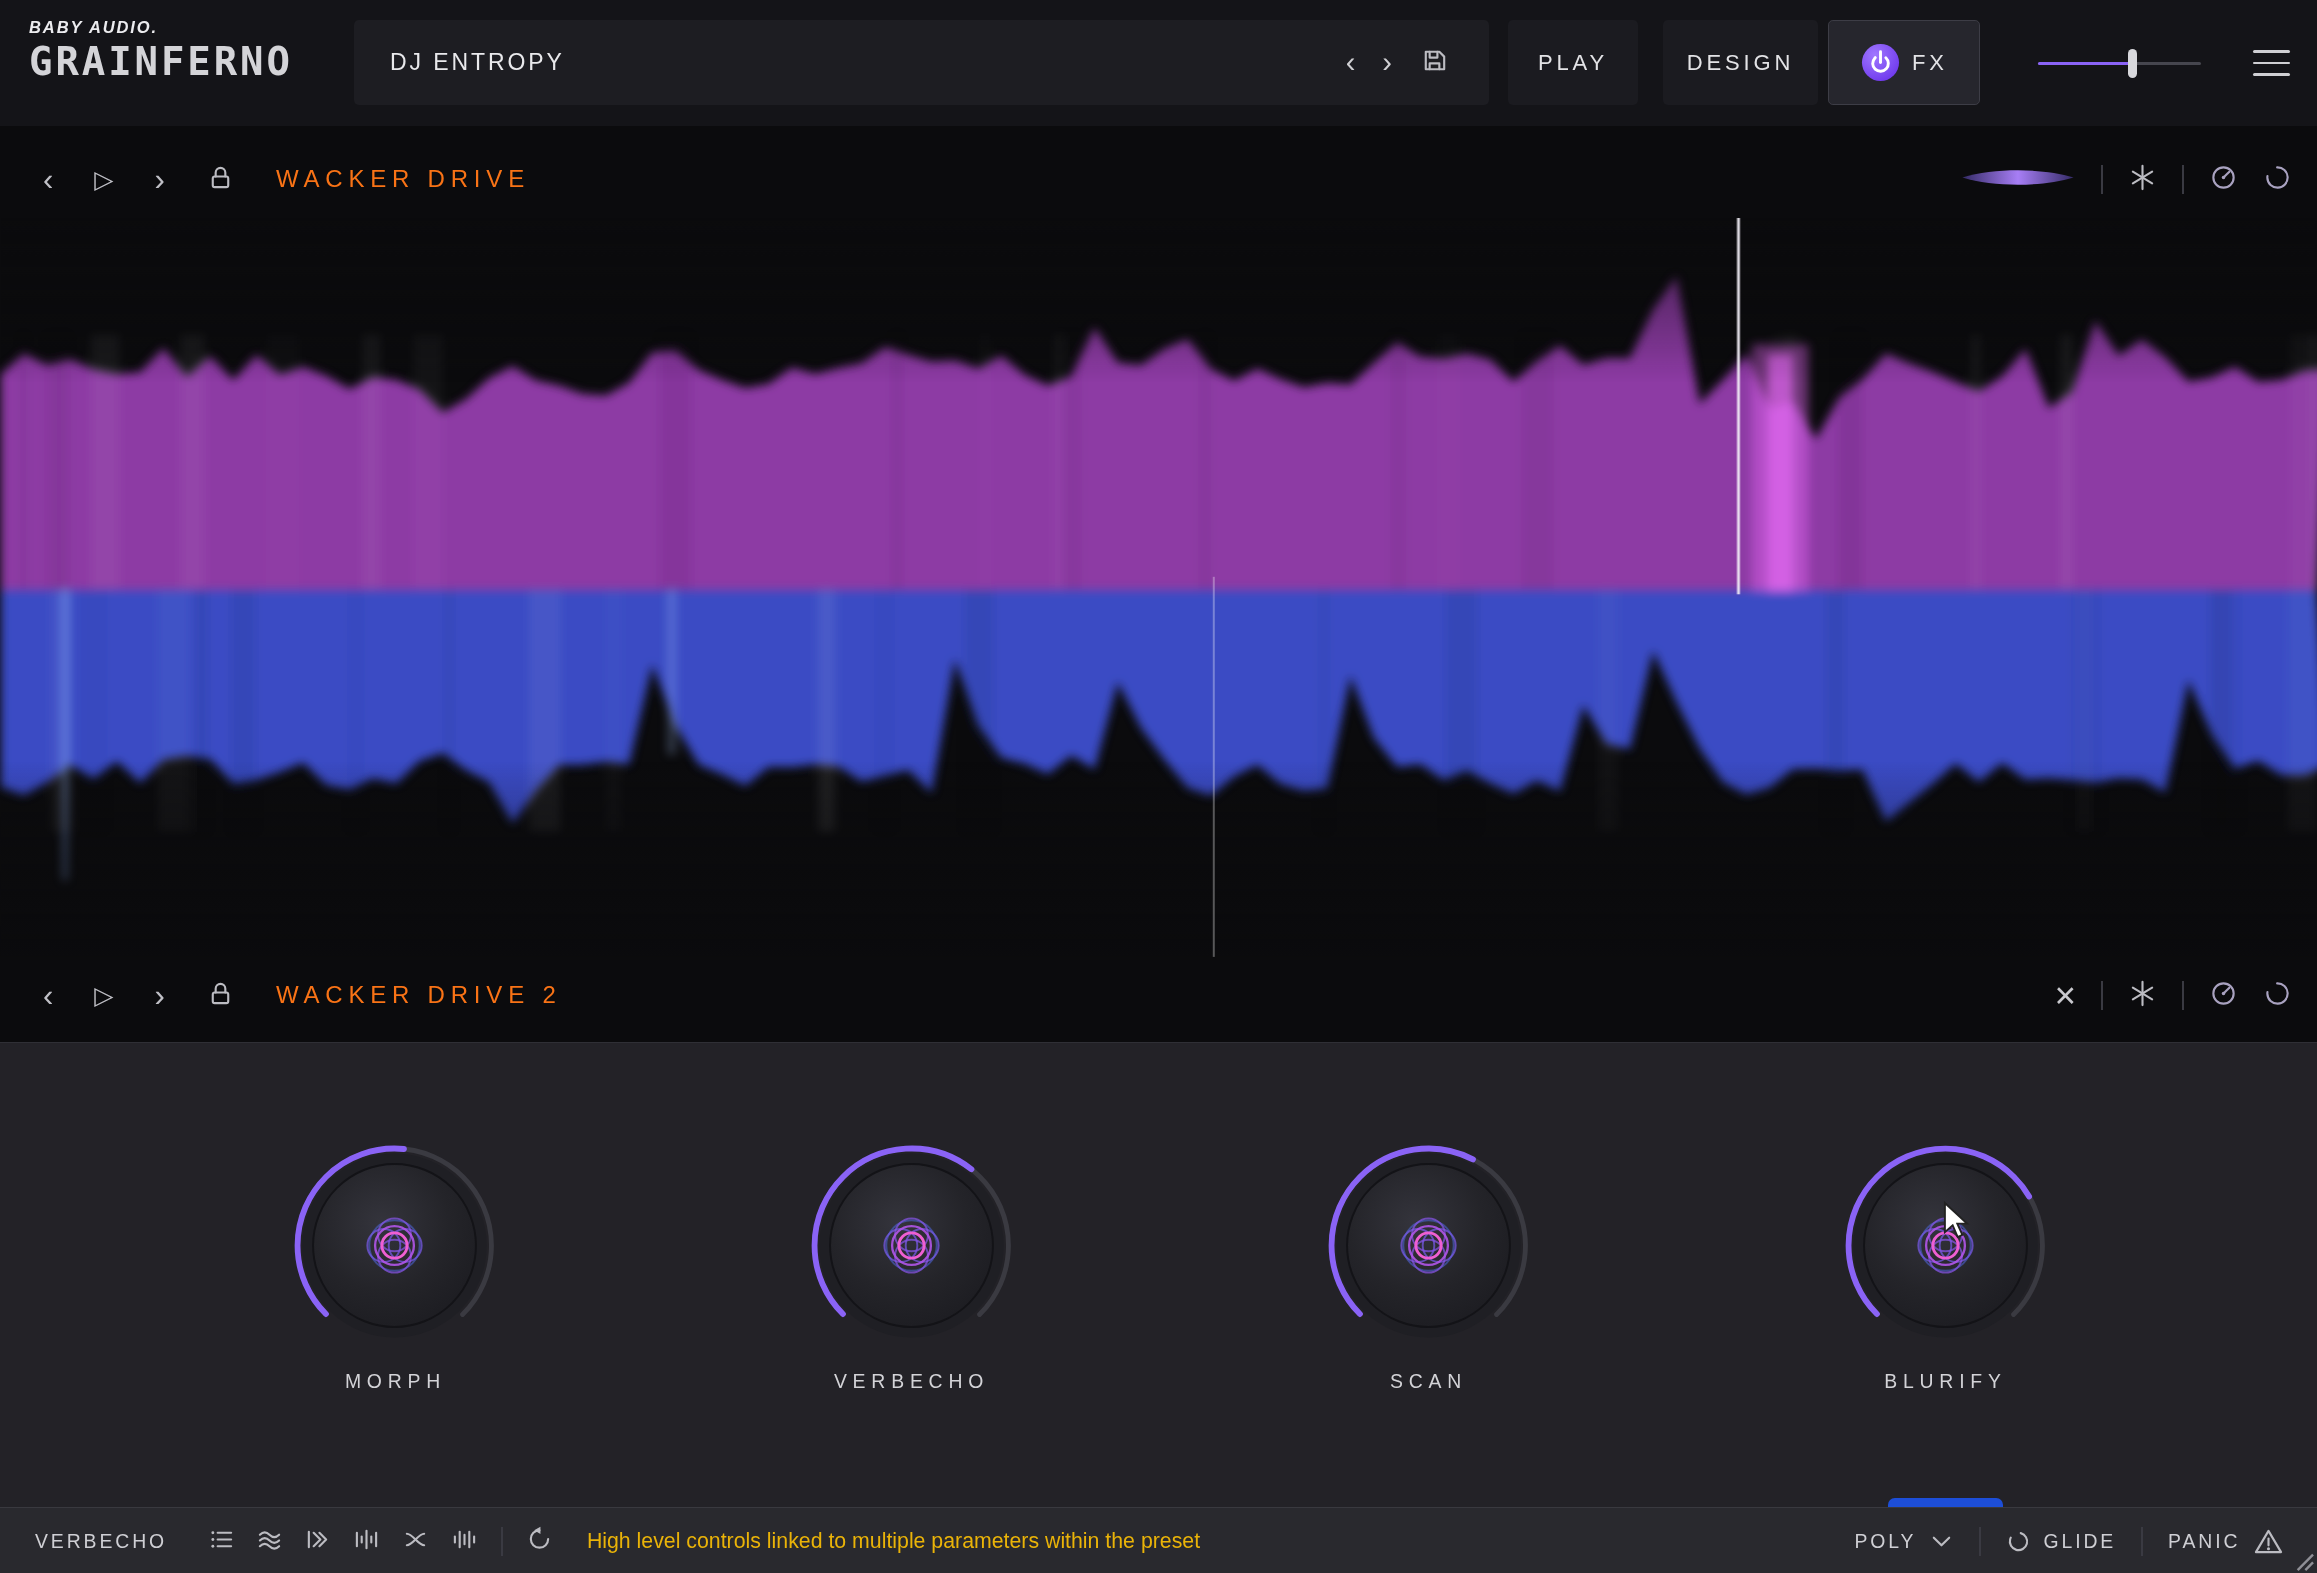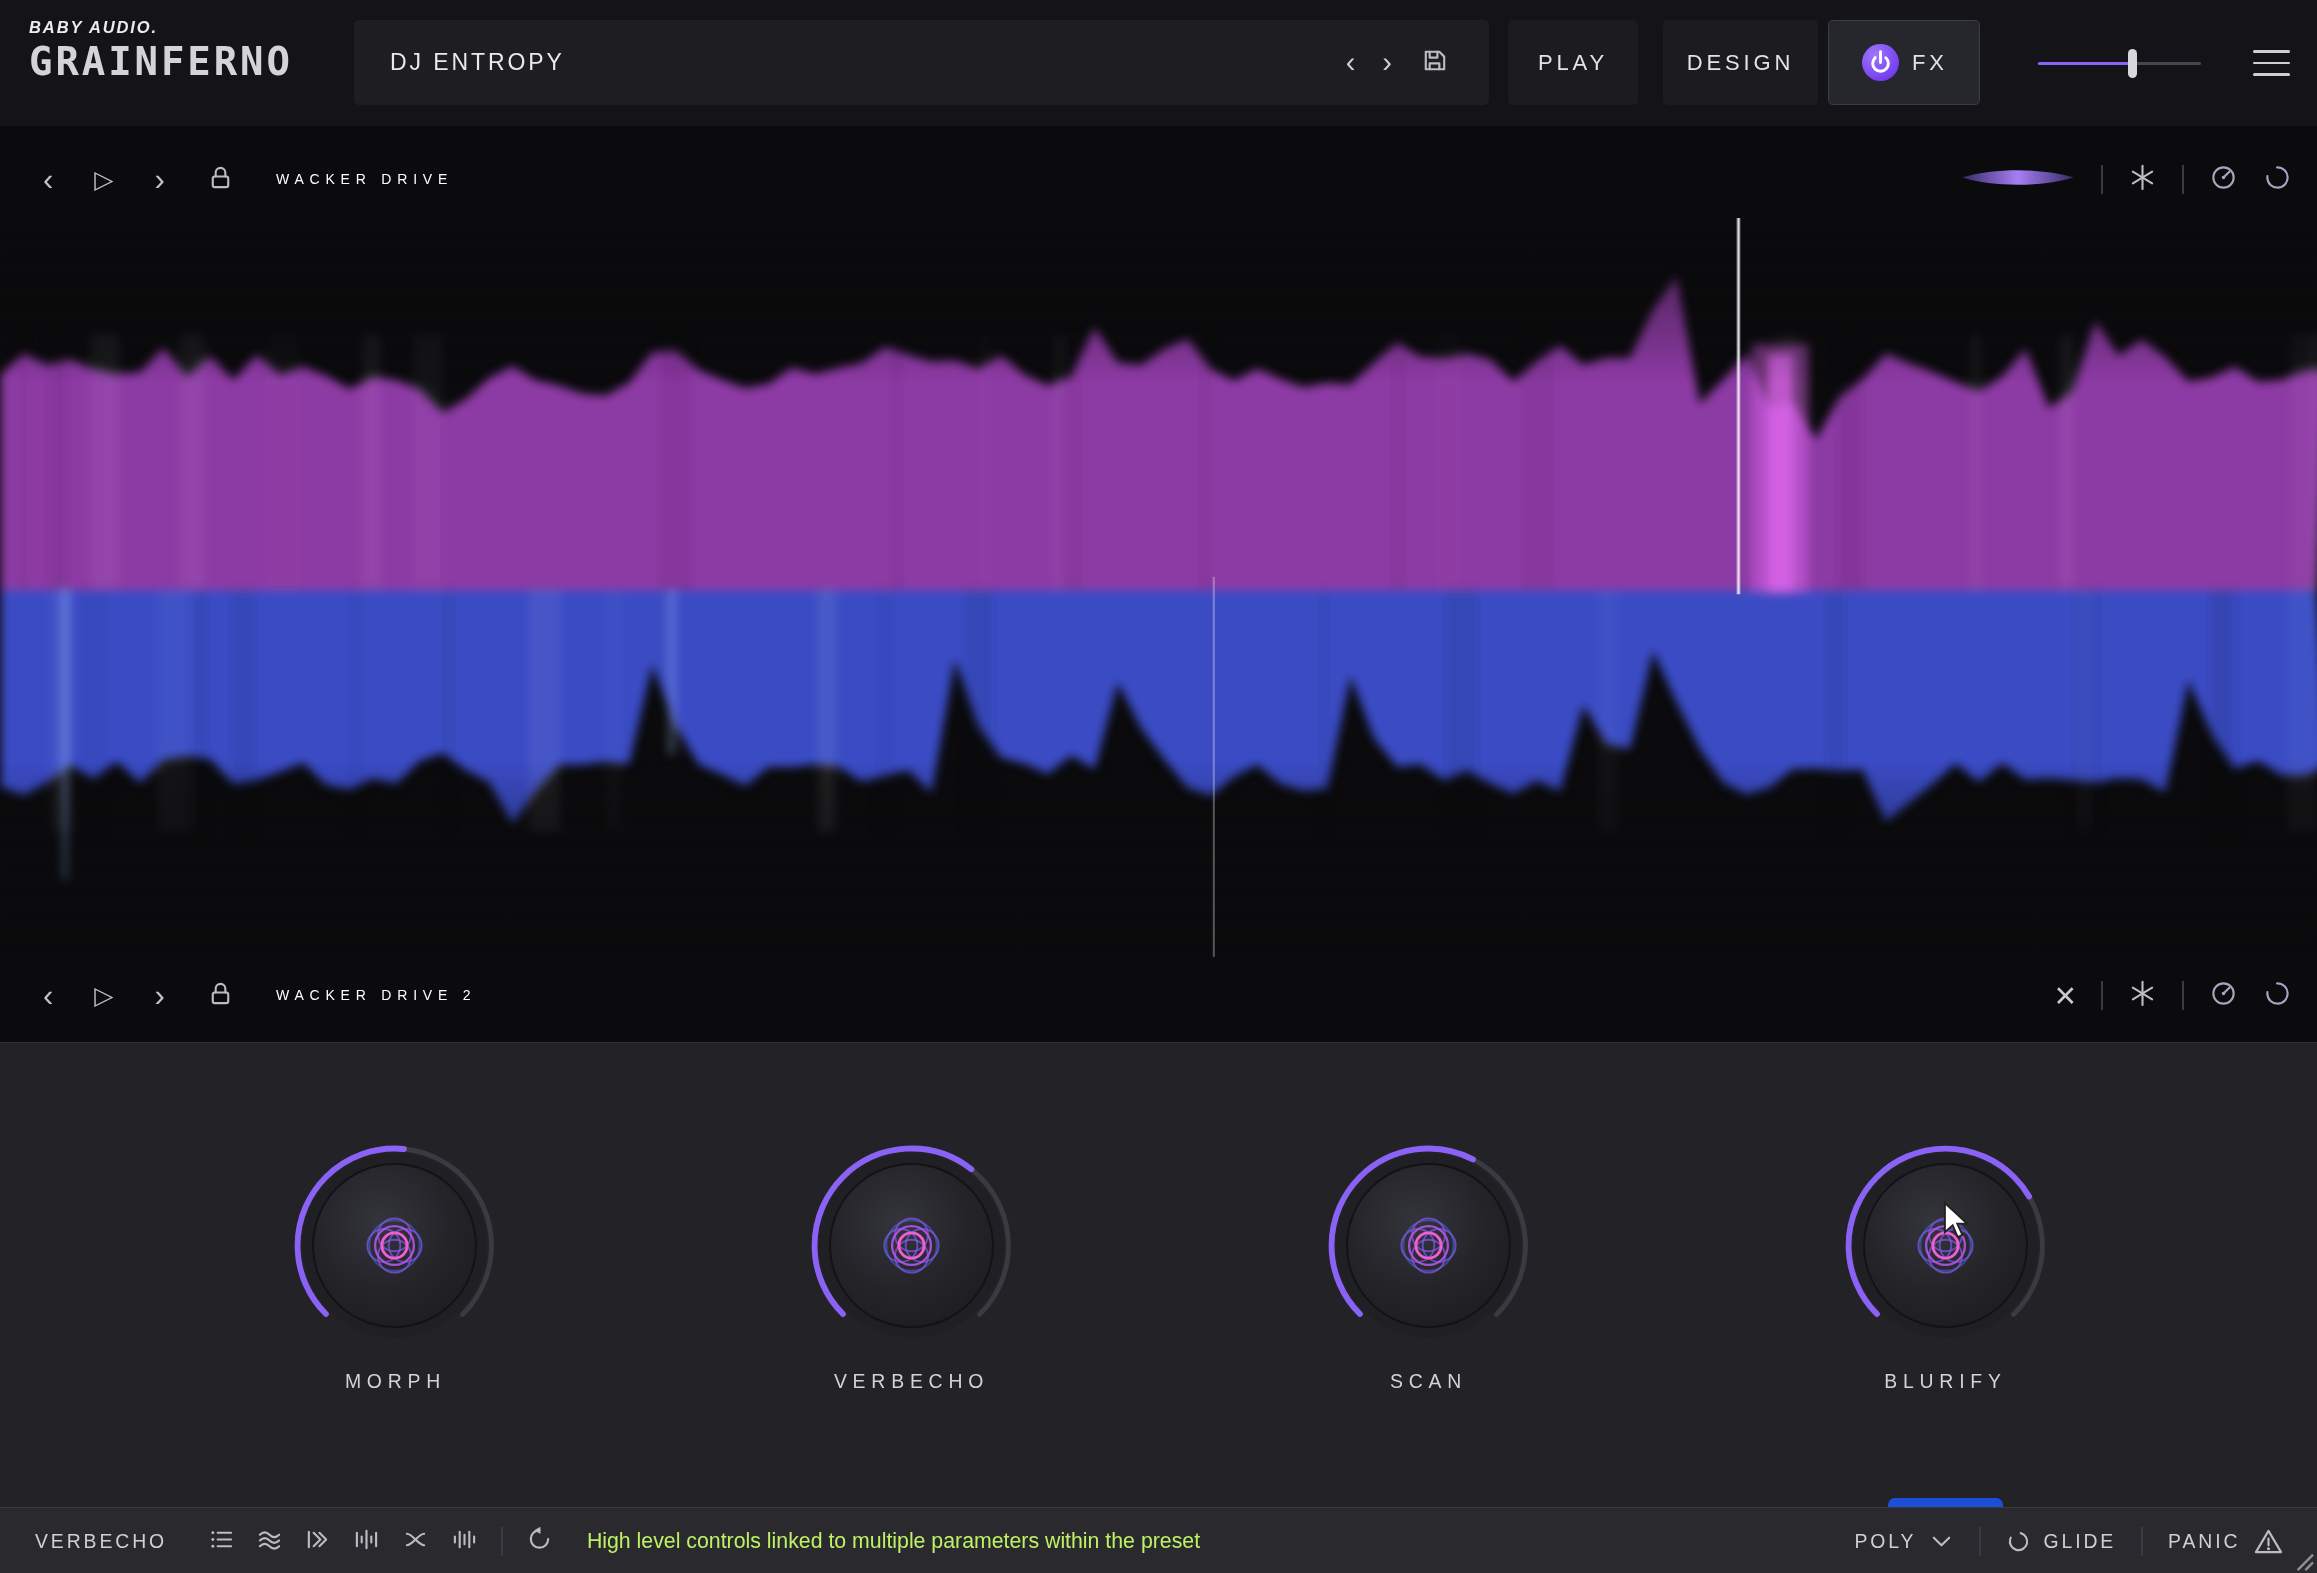--- a/index.html
+++ b/index.html
@@ -29,21 +29,21 @@
   .hamburger span{display:block;height:2.9px;background:#cfcfd3;border-radius:1.9px}
 
   
   .hdr-row{position:absolute;left:0;width:100%;height:70px;display:flex;align-items:center;
            padding:0 25px 0 43px}
   .hdr-left{display:flex;align-items:center;gap:41px}
   .hdr-right{margin-left:auto;display:flex;align-items:center;gap:25px}
   .hdr-chev{font-size:31px;color:#c0c0c6;line-height:1}
   .hdr-play{font-size:25px;color:#c0c0c6;line-height:1}
   .hdr-close{font-size:37px;color:#c9c9ce;line-height:1}
-  .hdr-label{font-size:14px;letter-spacing:5.8px;color:#ffffff}
+  .hdr-label{font-size:24px;letter-spacing:5.8px;color:#f97316}
   .vdiv{width:1.9px;height:29px;background:#3a3a42}
   .istroke{stroke:#bcbcc2;fill:none;stroke-width:2.2;stroke-linecap:round;stroke-linejoin:round}
   .istroke-lav{stroke:#a9a2c0;fill:none;stroke-width:2.2;stroke-linecap:round;stroke-linejoin:round}
 
   
   .panel{position:absolute;left:0;top:1042px;width:100%;height:465px;background:#232227;
          border-top:1px solid #2f2f35}
   .knob{position:absolute;width:223px;height:223px}
   .arc-track{fill:none;stroke:#3a3a41;stroke-width:5;stroke-linecap:round;stroke-dasharray:471.2 628.3}
   .arc-value{fill:none;stroke:var(--accent);stroke-width:6;stroke-linecap:round}
@@ -52,21 +52,21 @@
   .readout{position:absolute;top:1498px;width:115px;height:45px;background:#1d4ed8;border-radius:6.8px;
            display:flex;align-items:center;justify-content:center;font-size:13px;color:#eceaef;letter-spacing:1px}
 
   
   .footer{position:absolute;left:0;top:1507px;width:100%;height:67px;background:#29292e;
           border-top:1px solid #39393f}
   .f-left{position:absolute;left:35px;top:0;height:100%;display:flex;align-items:center;gap:23px}
   .f-icons{display:flex;align-items:center;gap:23px;margin-left:19.4px}
   .f-right{position:absolute;right:33px;top:0;height:100%;display:flex;align-items:center;gap:25px}
   .f-label{font-size:19.4px;letter-spacing:2.9px;color:#cfcfd4}
-  .f-status{font-size:21.3px;color:#bef264;margin-left:11.6px}
+  .f-status{font-size:21.3px;color:#eab308;margin-left:11.6px}
   .f-group{display:flex;align-items:center;gap:12.6px}
   .grip{position:absolute;right:2.9px;bottom:2.9px}
 </style>
 </head>
 <body>
 
 <div class="app">
 
   <svg width="0" height="0" style="position:absolute">
     <defs>

